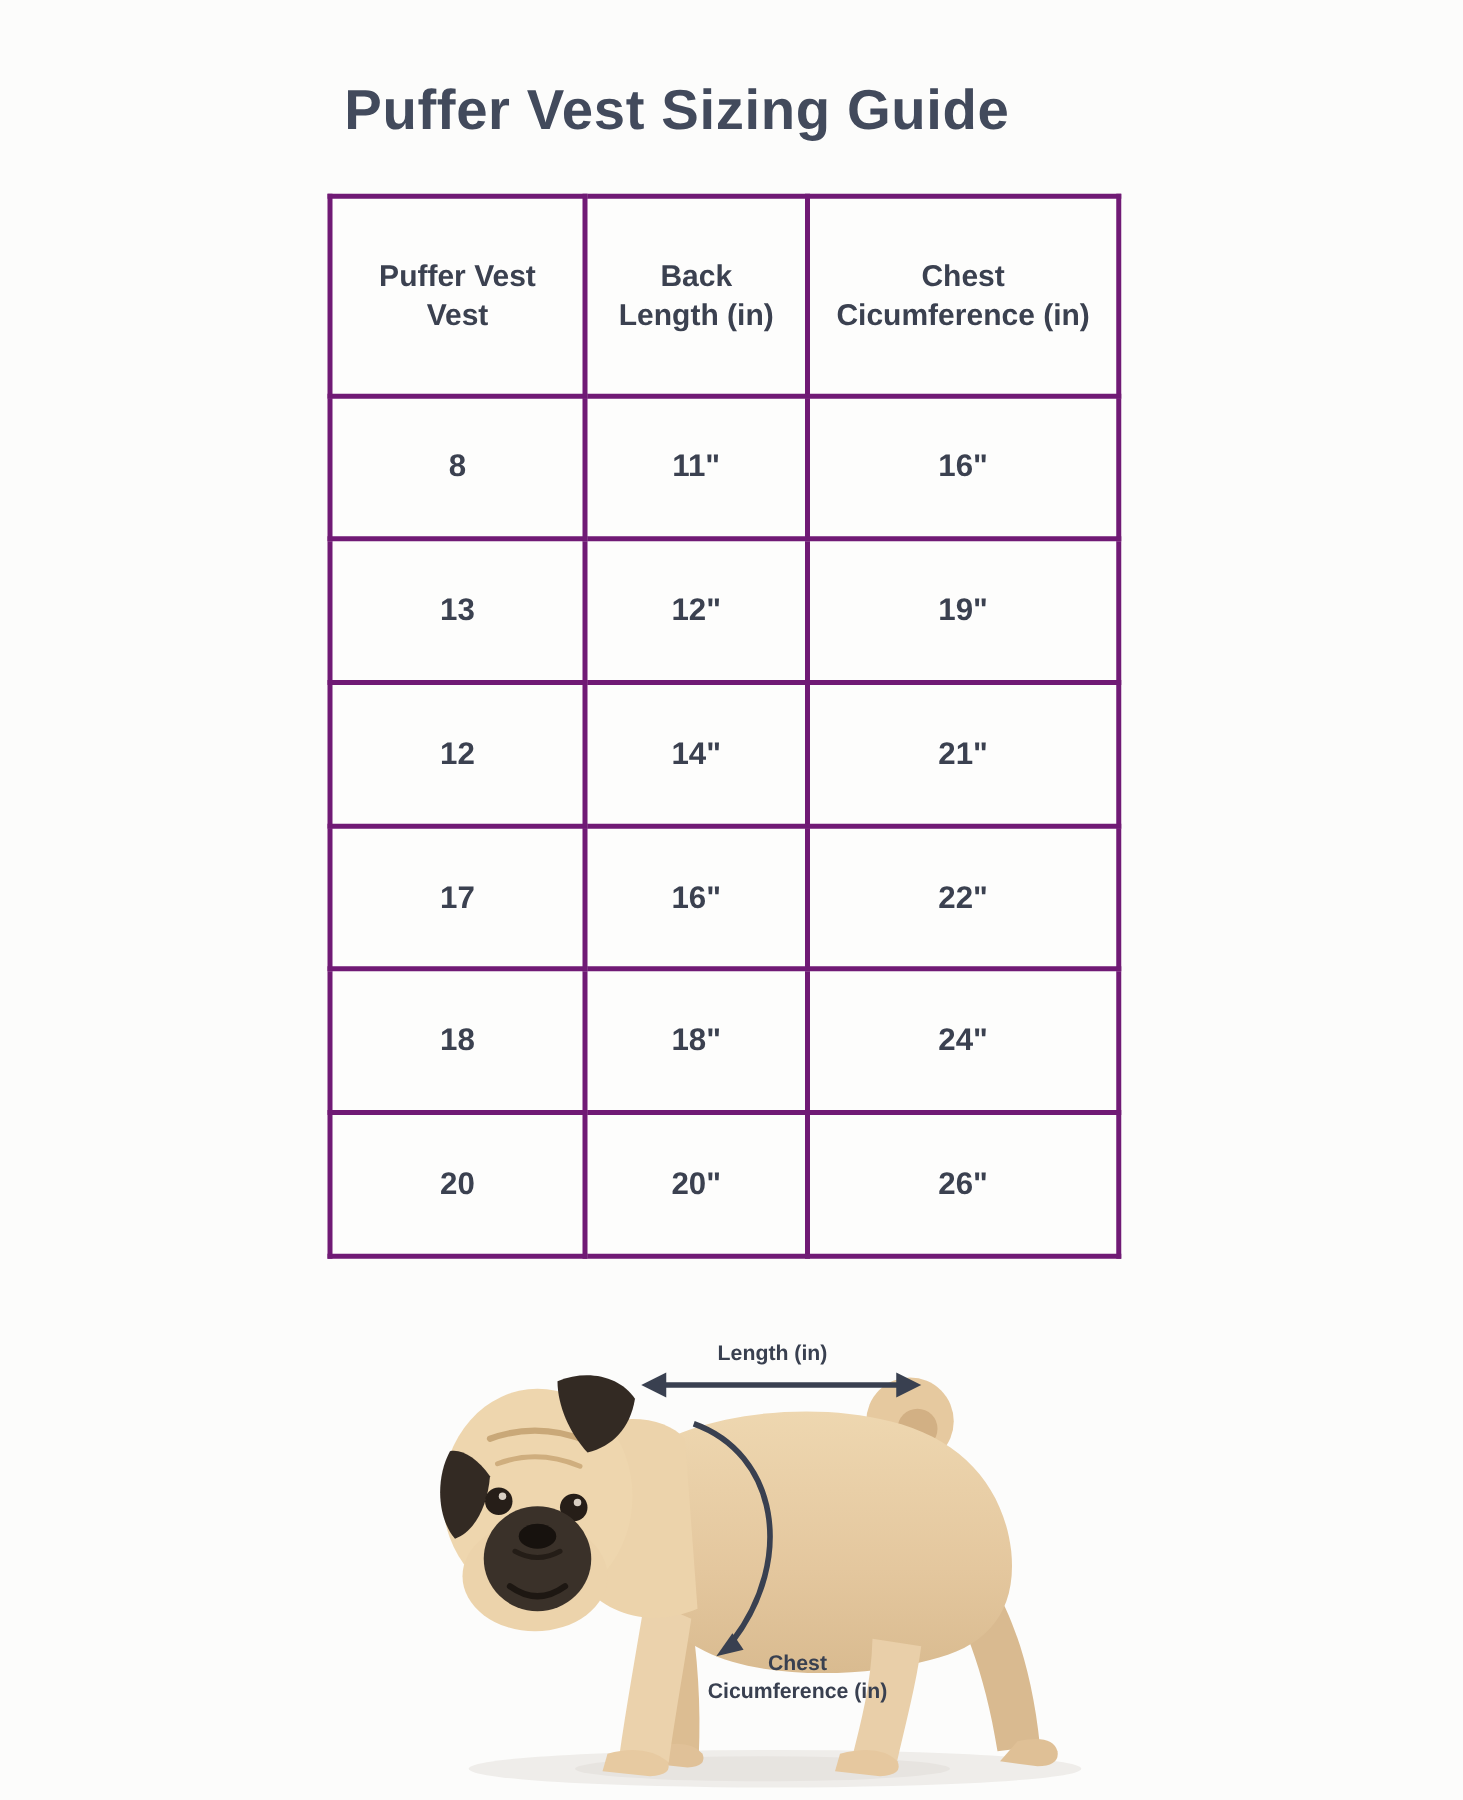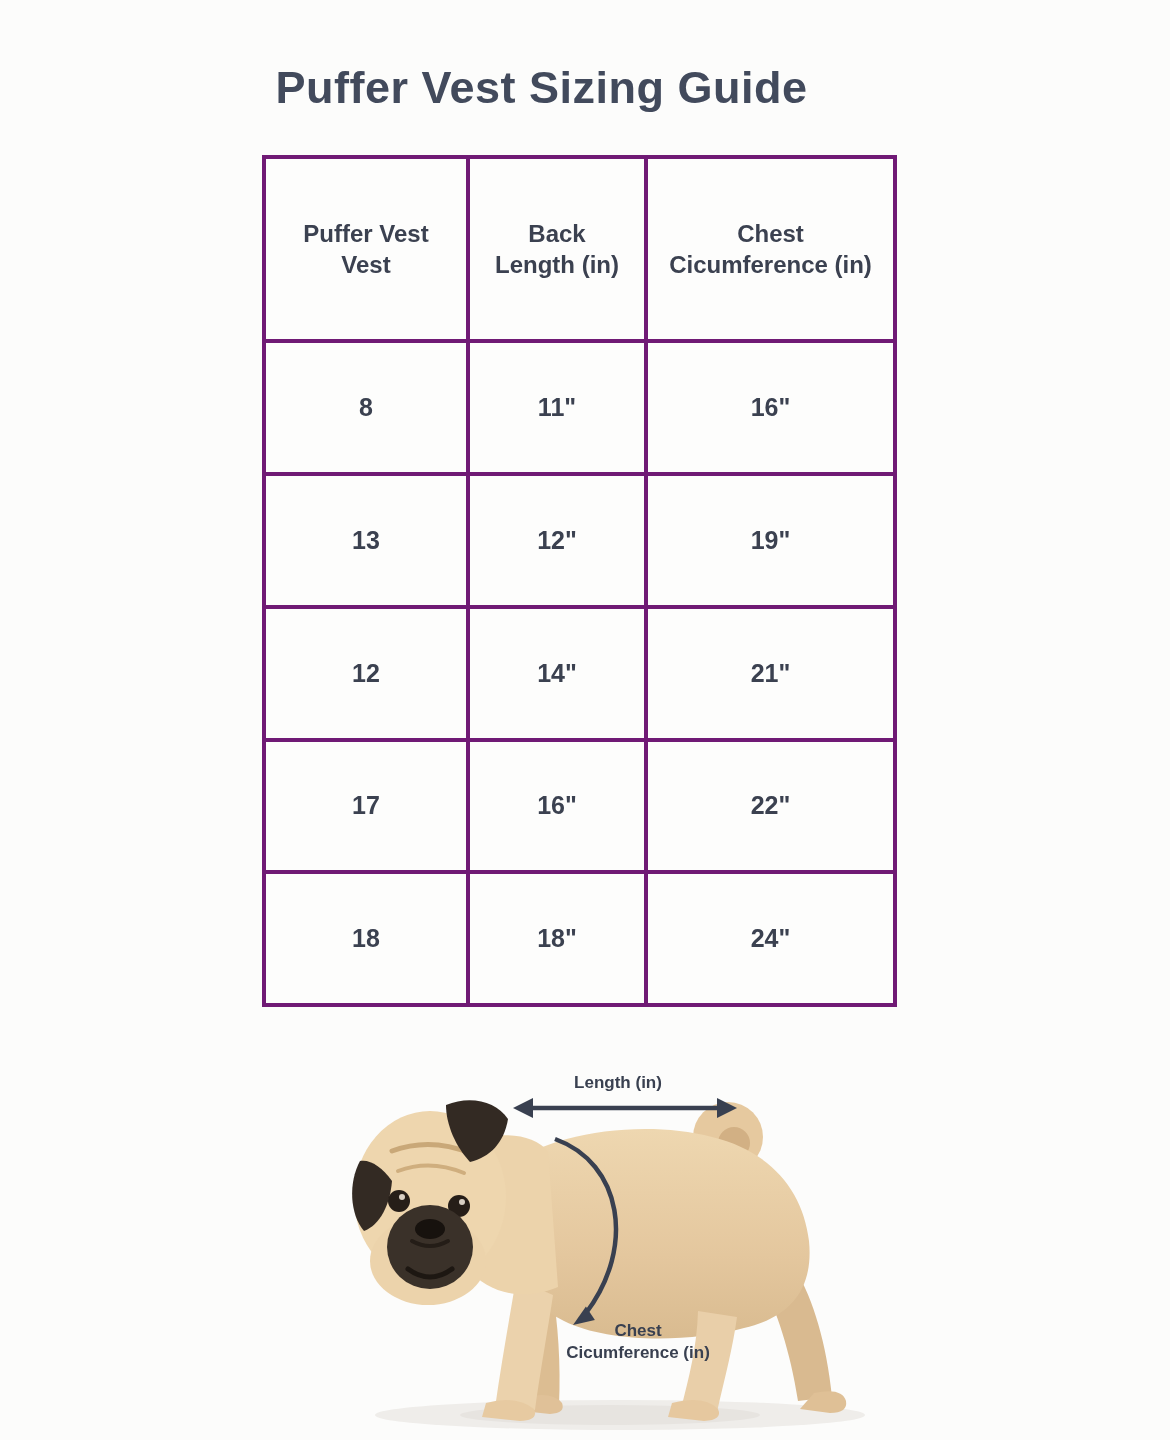--- a/index.html
+++ b/index.html
@@ -113,20 +113,25 @@
   <tr class="data-row">
     <td class="size-cell">17</td>
     <td class="measure-cell">16"</td>
     <td class="measure-cell">22"</td>
   </tr>
   <tr class="data-row">
     <td class="size-cell">18</td>
     <td class="measure-cell">18"</td>
     <td class="measure-cell">24"</td>
   </tr>
+  <tr class="data-row">
+    <td class="size-cell">20</td>
+    <td class="measure-cell">20"</td>
+    <td class="measure-cell">26"</td>
+  </tr>
 </tbody>
   </table>
 
 <div class="diagram">
   <svg width="560" height="385" viewBox="0 0 560 385">
     <defs>
       <linearGradient id="fawn" x1="0" y1="0" x2="0" y2="1">
         <stop offset="0" stop-color="#eed7b0"></stop>
         <stop offset="0.6" stop-color="#e4c79e"></stop>
         <stop offset="1" stop-color="#d9bb90"></stop>

